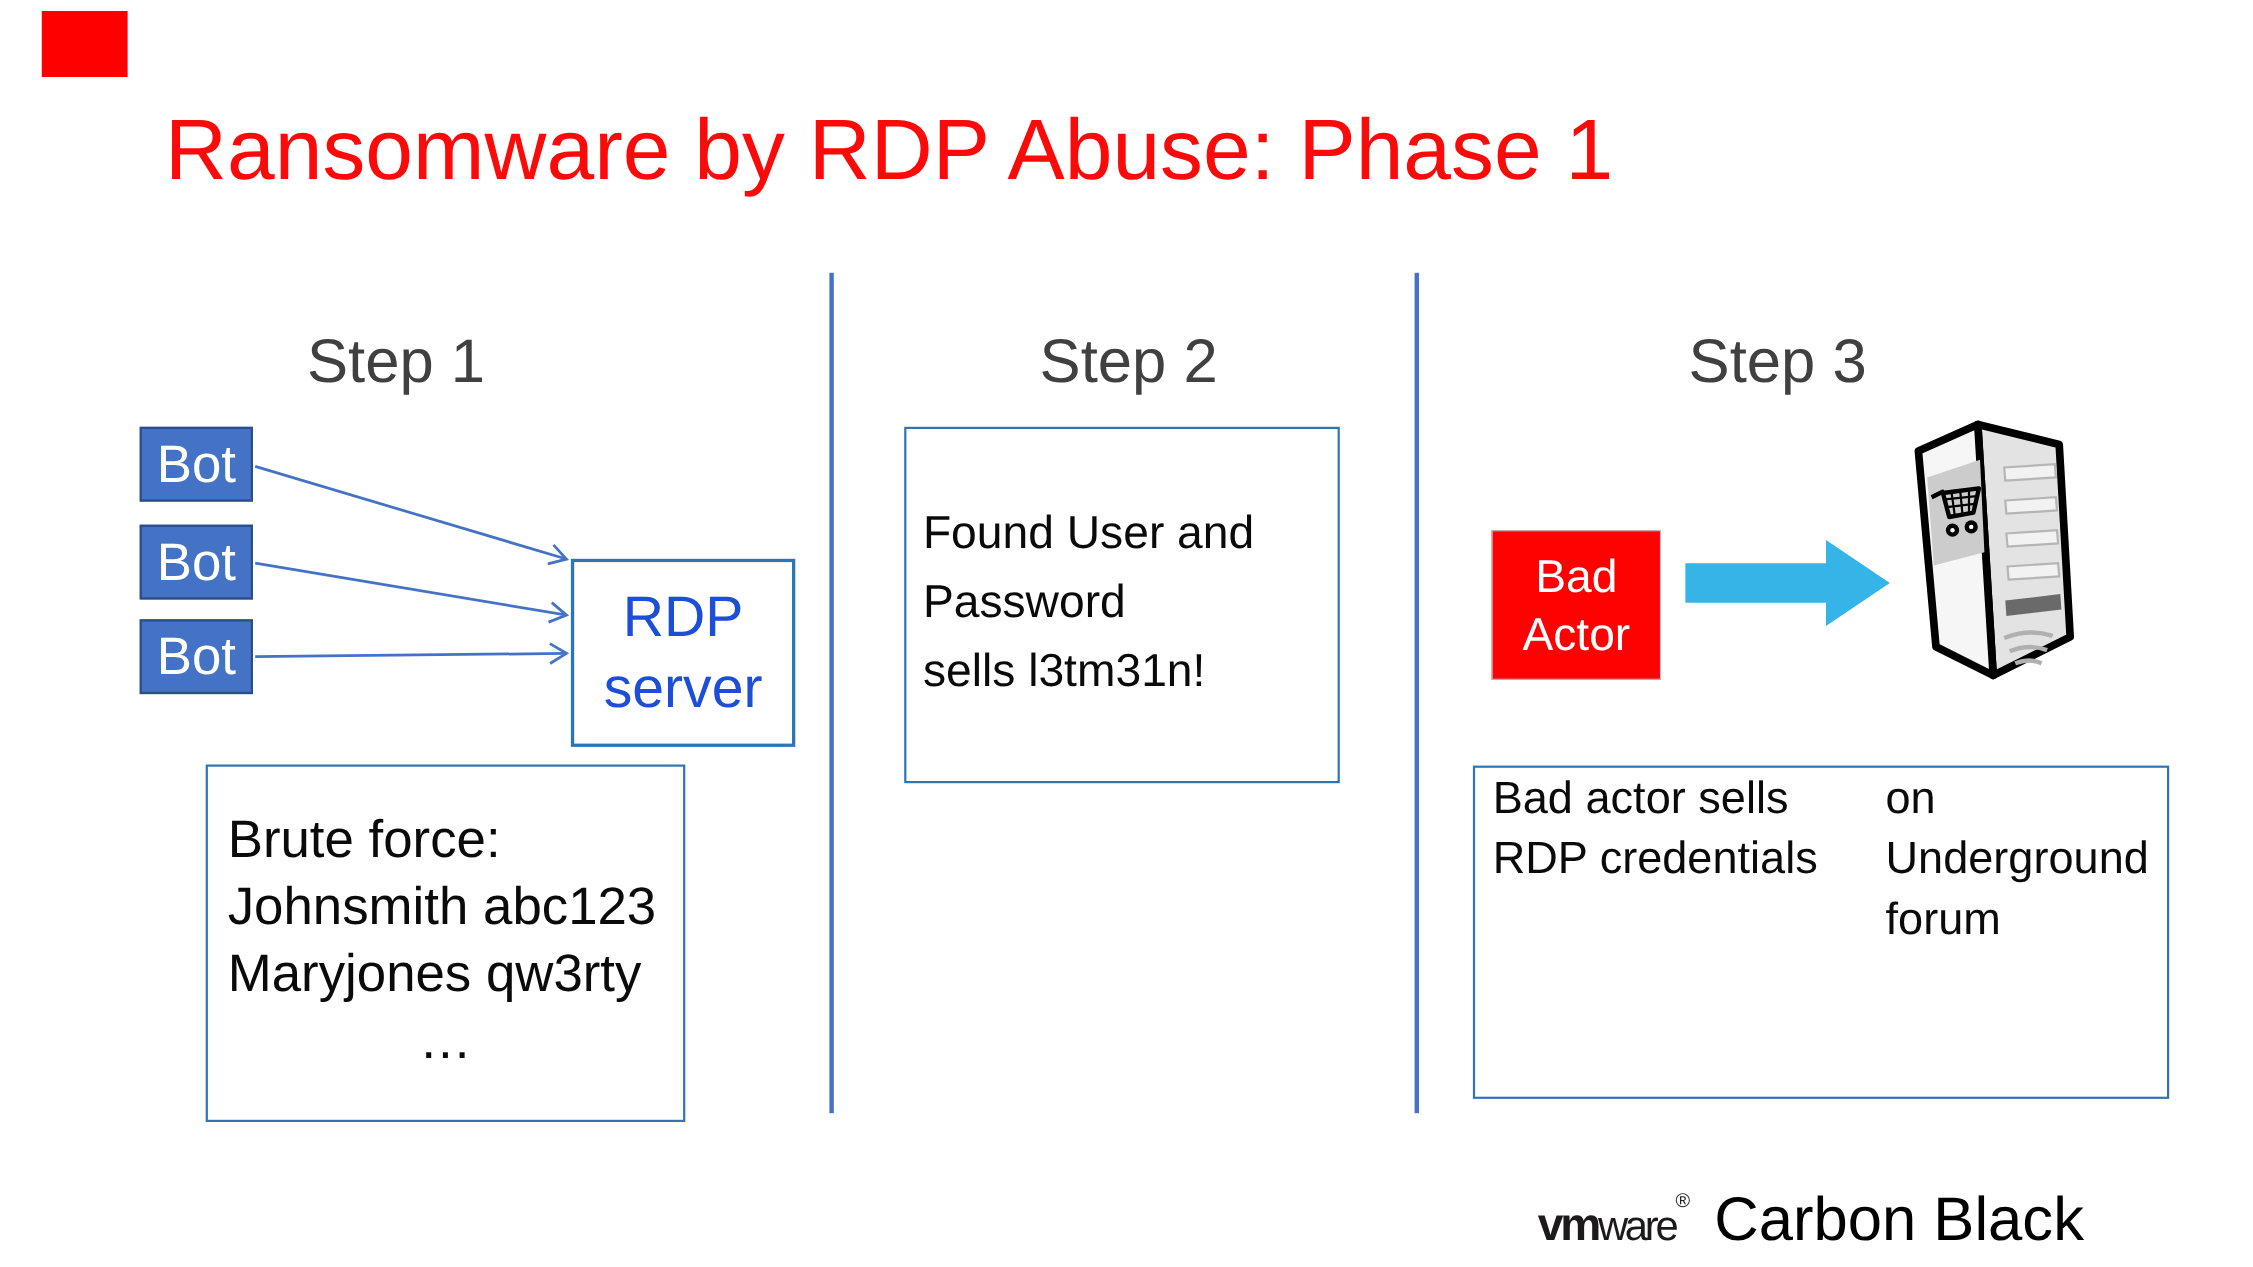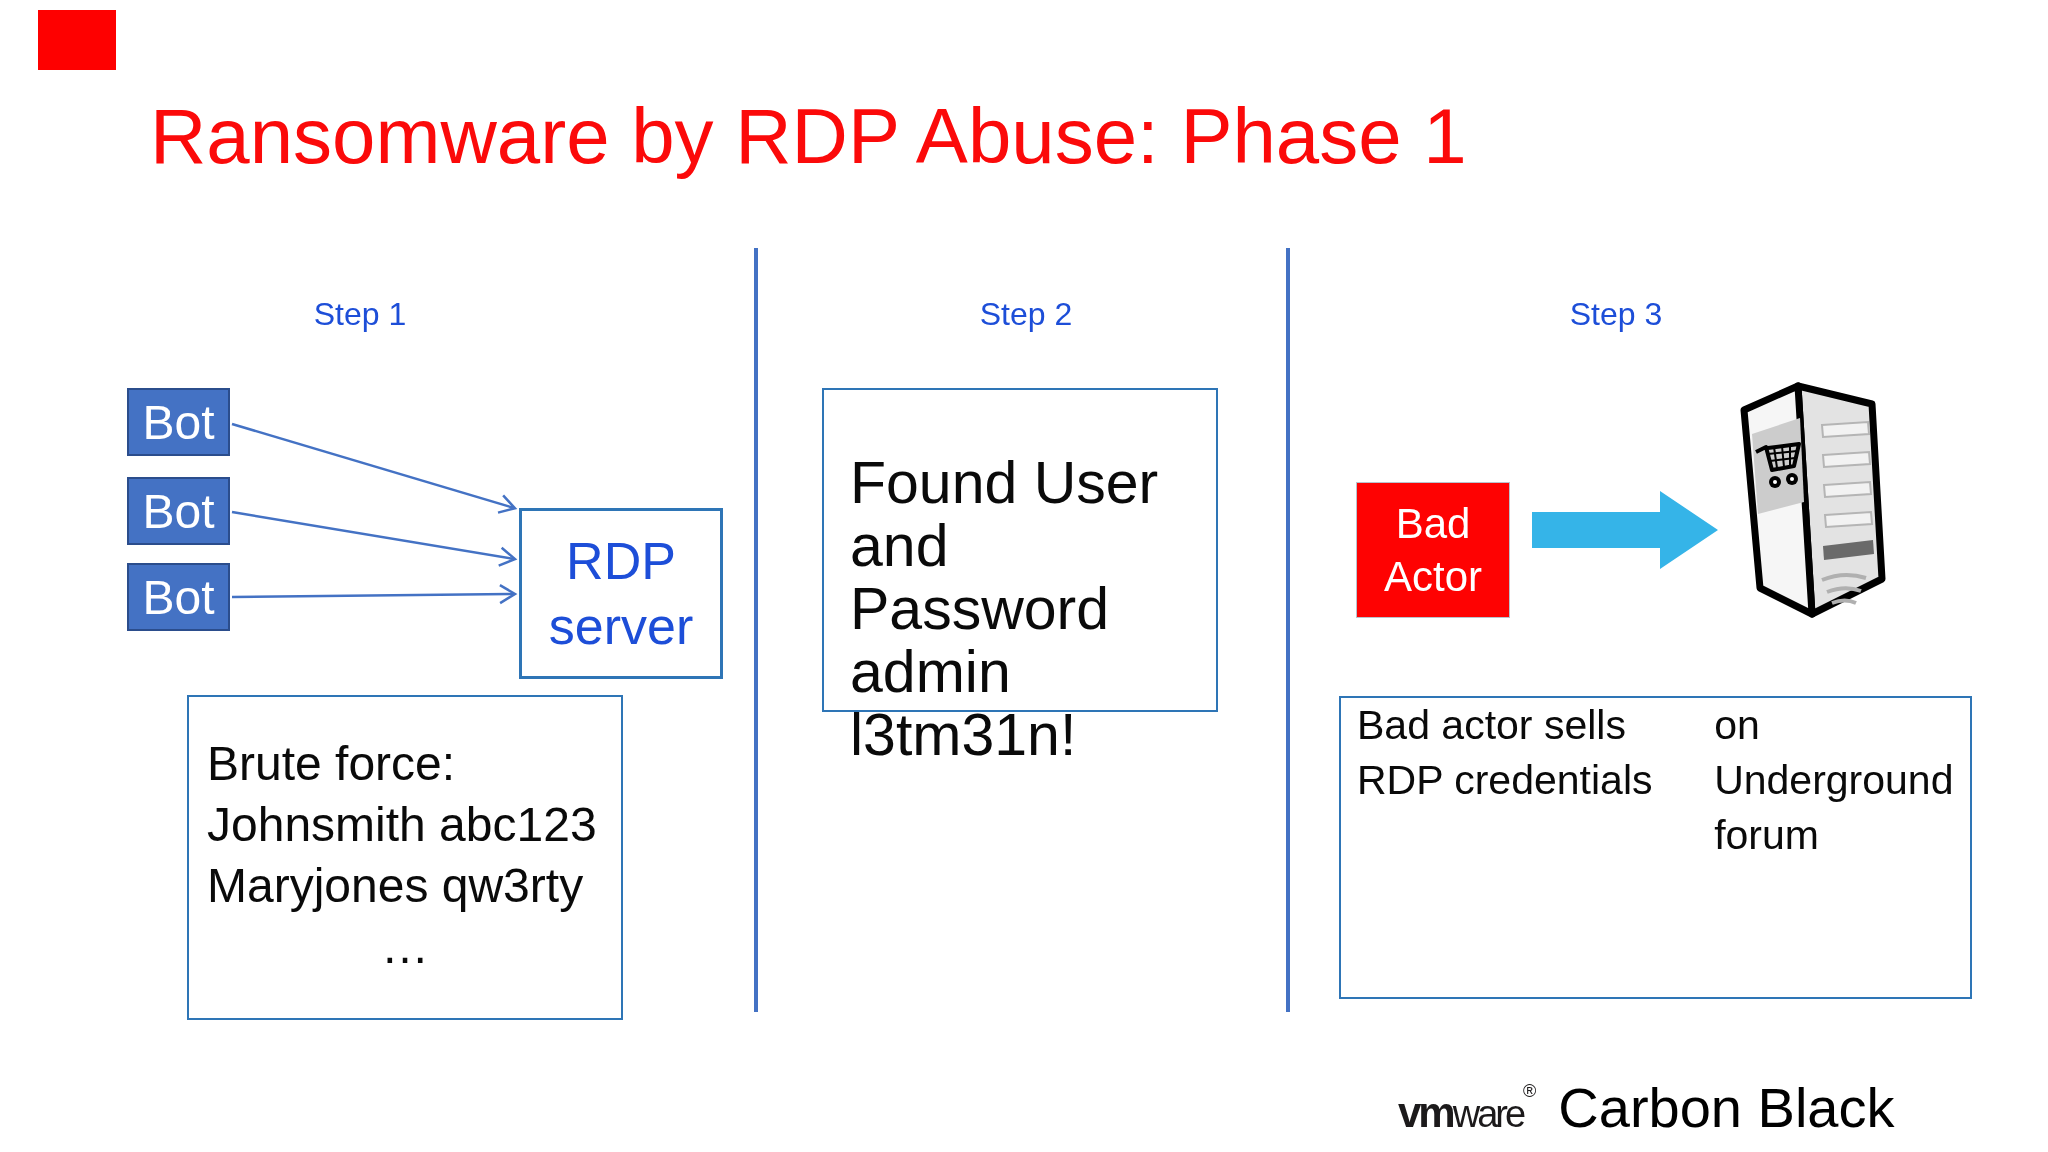--- a/index.html
+++ b/index.html
@@ -19,21 +19,21 @@
     font-size:78px;line-height:1.3;color:#fb0a0a;
     white-space:nowrap;
   }
 
   .divider{top:248px;width:4px;height:764px;background:#4472c4;}
   .divider.d1{left:754px;}
   .divider.d2{left:1286px;}
 
   .step-label{
     top:296px;width:300px;text-align:center;
-    font-size:32px;line-height:1.15;color:#1d4ed8;
+    font-size:56px;line-height:1.15;color:#404040;
   }
   .step-label.s1{left:210px;}
   .step-label.s2{left:876px;}
   .step-label.s3{left:1466px;}
 
   .bot-box{
     left:127px;width:103px;height:68px;
     background:#4472c4;border:2px solid #2b4d8c;box-sizing:border-box;
     display:flex;align-items:center;justify-content:center;
     color:#ffffff;font-size:48px;
@@ -53,22 +53,22 @@
     left:157px;top:695px;width:436px;height:325px;
     background:#ffffff;border:2px solid #2e75b6;box-sizing:border-box;
     padding:36px 0 0 18px;
     color:#0a0a0a;font-size:48px;line-height:61px;margin-left:30px;
   }
   .brute-box .ellipsis-line{text-align:center;padding-right:18px;}
 
   .found-box{
     left:822px;top:388px;width:396px;height:324px;
     background:#ffffff;border:2px solid #2e75b6;box-sizing:border-box;
-    padding:62px 0 0 26px;
-    color:#0a0a0a;font-size:59px;line-height:63px;
+    padding:62px 0 0 15px;
+    color:#0a0a0a;font-size:42px;line-height:63px;
   }
 
   .bad-actor-box{
     left:1356px;top:482px;width:154px;height:136px;
     background:#fe0202;border:1px solid #b9c2cc;box-sizing:border-box;
     display:flex;flex-direction:column;align-items:center;justify-content:center;
     color:#ffffff;font-size:42px;line-height:53px;text-align:center;
   }
 
   .note-box{
@@ -134,21 +134,21 @@
   <div class="abs brute-box">
     <div>Brute force:</div>
     <div>Johnsmith abc123</div>
     <div>Maryjones qw3rty</div>
     <div class="ellipsis-line">…</div>
   </div>
 
   <div class="abs found-box">
     <div>Found User and</div>
     <div>Password</div>
-    <div>admin l3tm31n!</div>
+    <div>sells l3tm31n!</div>
   </div>
 
   <div class="abs bad-actor-box">
     <div>Bad</div>
     <div>Actor</div>
   </div>
 
   <svg class="abs" style="left:1532px;top:478px;" width="190" height="104" viewBox="0 0 190 104">
     <polygon points="0,34 128,34 128,13 186,52 128,91 128,70 0,70" fill="#35b4e8"></polygon>
   </svg>

